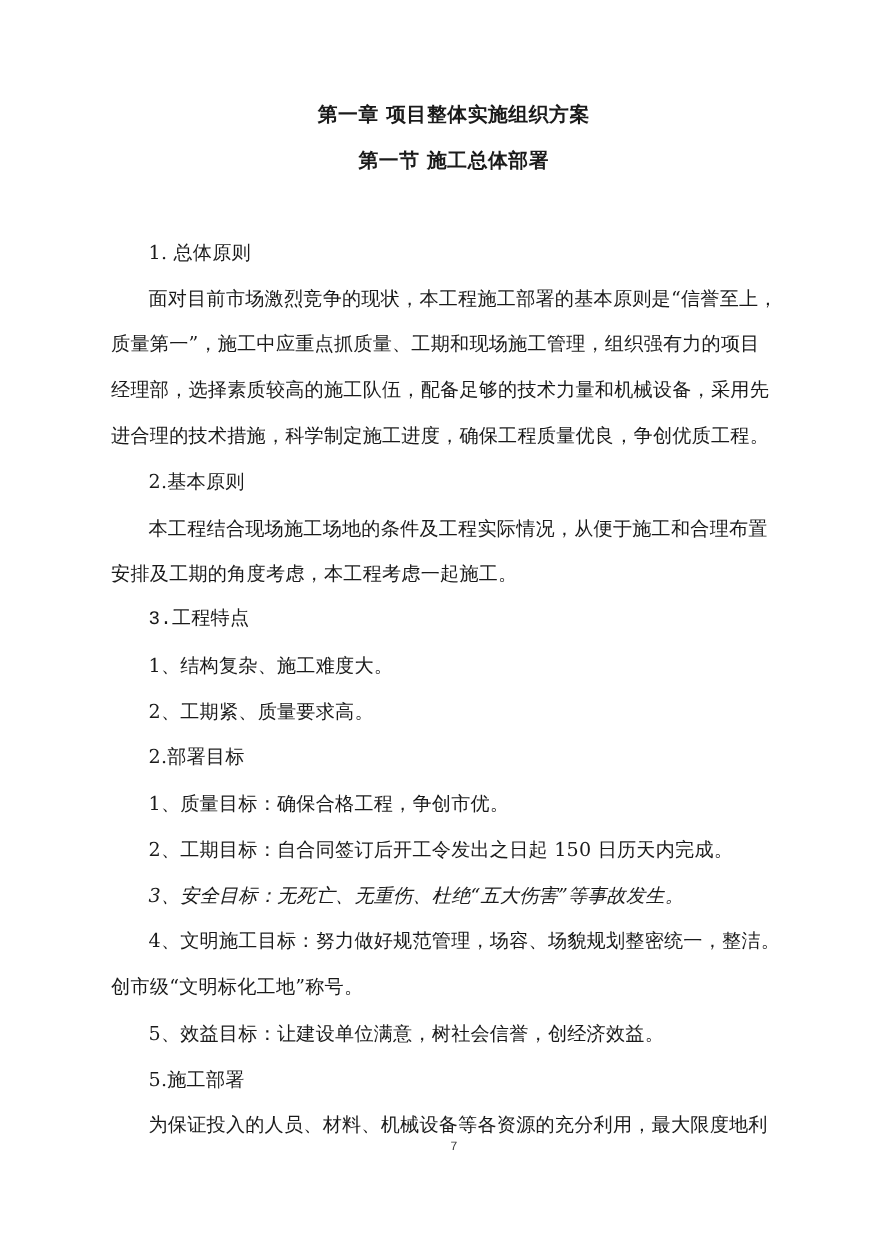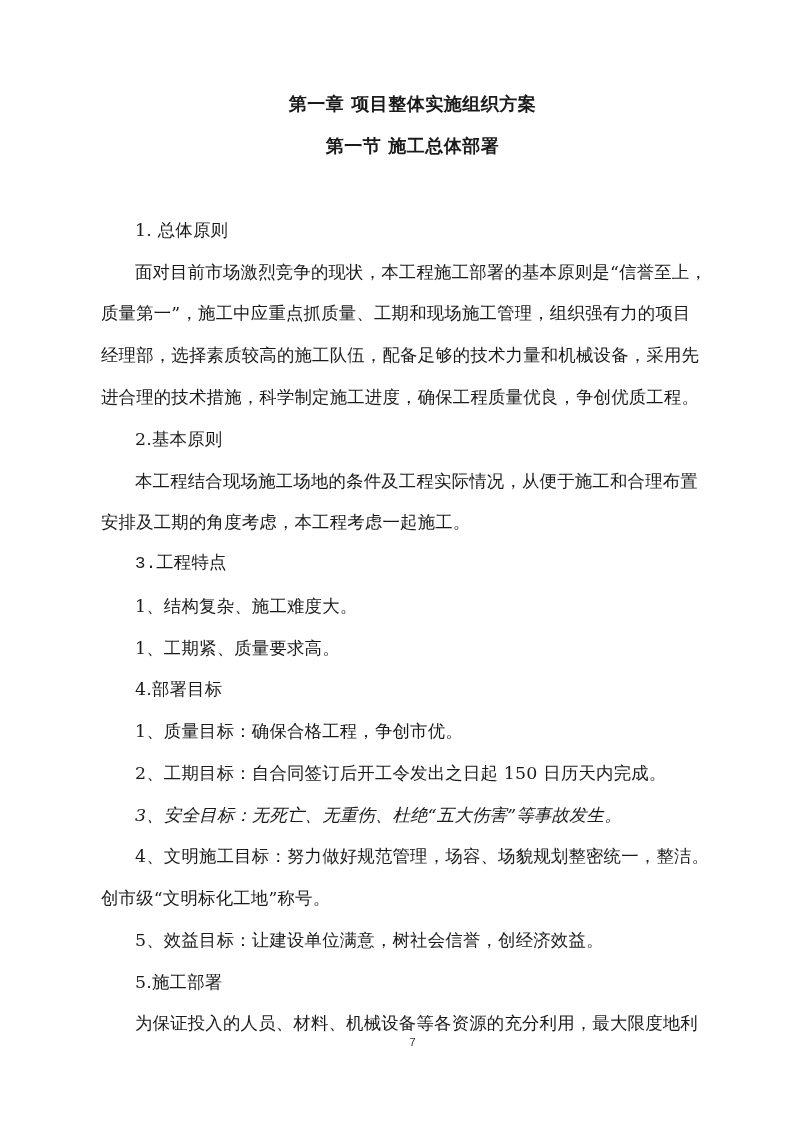--- a/index.html
+++ b/index.html
@@ -68,23 +68,23 @@
   <div class="line" style="top:343px;">经理部，选择素质较高的施工队伍，配备足够的技术力量和机械设备，采用先</div>
   <div class="line" style="top:385px;">进合理的技术措施，科学制定施工进度，确保工程质量优良，争创优质工程。</div>
 
   <div class="line indent heading" style="top:427px;">2.基本原则</div>
 
   <div class="line indent" style="top:469px;">本工程结合现场施工场地的条件及工程实际情况，从便于施工和合理布置</div>
   <div class="line" style="top:510px;">安排及工期的角度考虑，本工程考虑一起施工。</div>
 
   <div class="line indent heading" style="top:552px;font-family:Liberation Mono, monospace;">3.工程特点</div>
   <div class="line indent" style="top:594px;">1、结构复杂、施工难度大。</div>
-  <div class="line indent" style="top:636px;">1、工期紧、质量要求高。</div>
+  <div class="line indent" style="top:636px;">2、工期紧、质量要求高。</div>
 
-  <div class="line indent heading" style="top:677px;">4.部署目标</div>
+  <div class="line indent heading" style="top:677px;">2.部署目标</div>
   <div class="line indent" style="top:719px;">1、质量目标：确保合格工程，争创市优。</div>
   <div class="line indent" style="top:761px;">2、工期目标：自合同签订后开工令发出之日起 150 日历天内完成。</div>
   <div class="line indent" style="top:803px;font-style:italic;">3、安全目标：无死亡、无重伤、杜绝“五大伤害”等事故发生。</div>
   <div class="line indent" style="top:844px;">4、文明施工目标：努力做好规范管理，场容、场貌规划整密统一，整洁。</div>
   <div class="line" style="top:886px;">创市级“文明标化工地”称号。</div>
   <div class="line indent" style="top:928px;">5、效益目标：让建设单位满意，树社会信誉，创经济效益。</div>
 
   <div class="line indent heading" style="top:970px;">5.施工部署</div>
   <div class="line indent" style="top:1011px;">为保证投入的人员、材料、机械设备等各资源的充分利用，最大限度地利</div>
 

